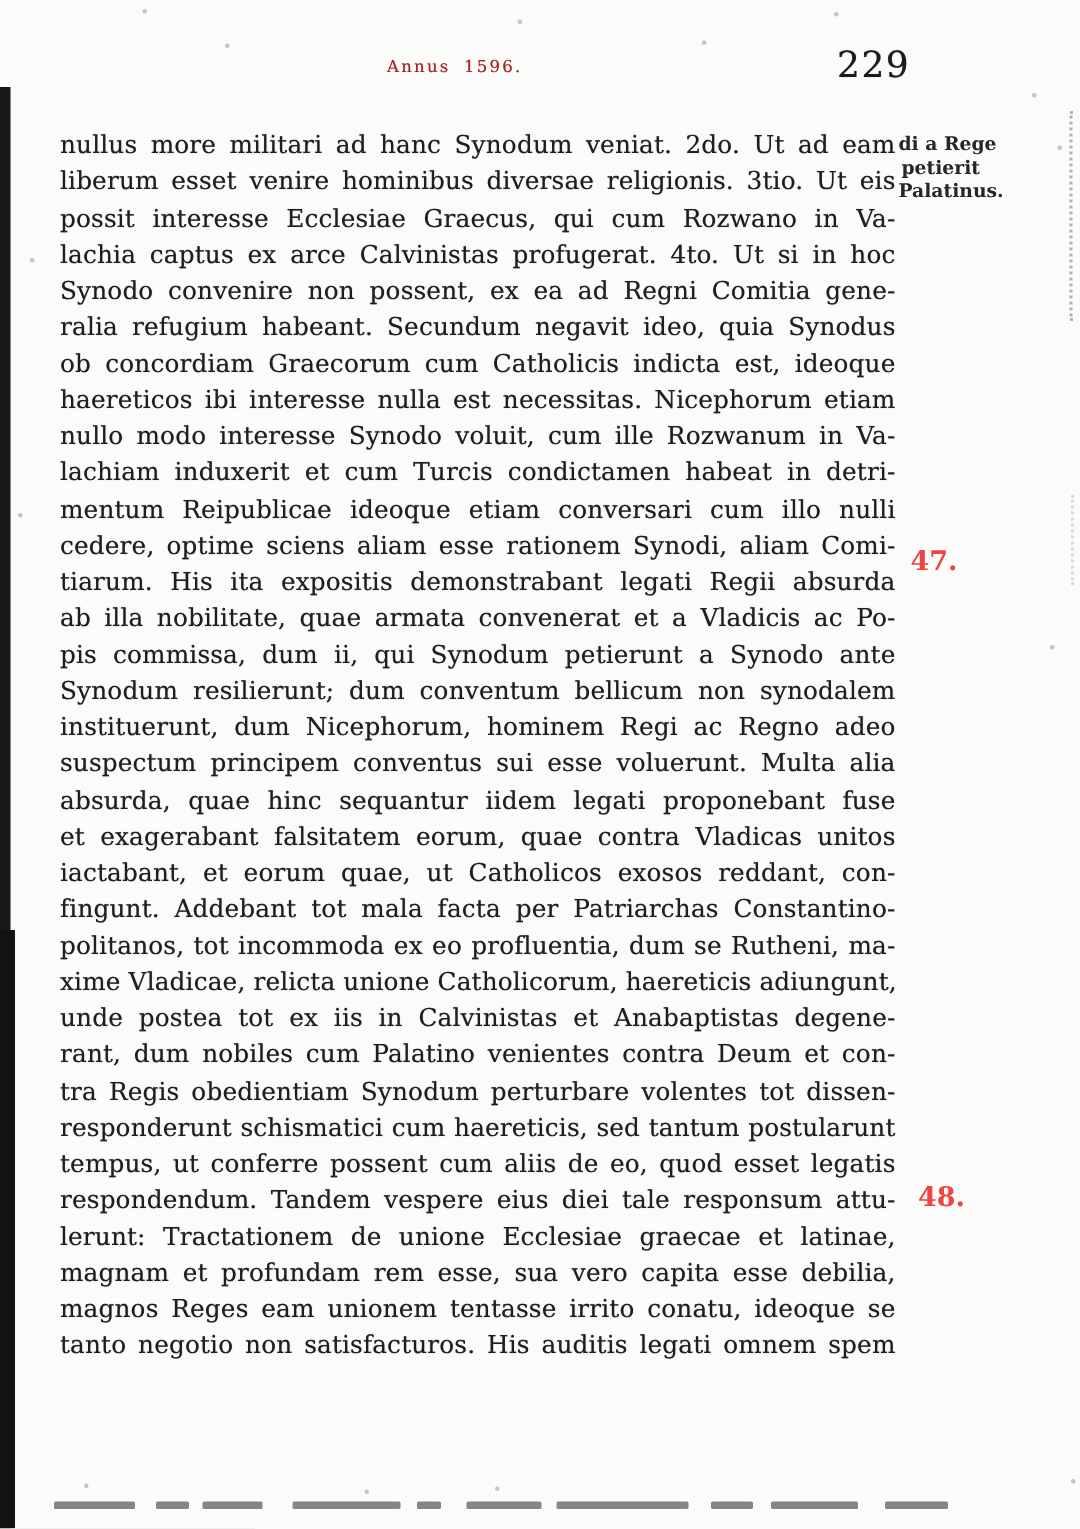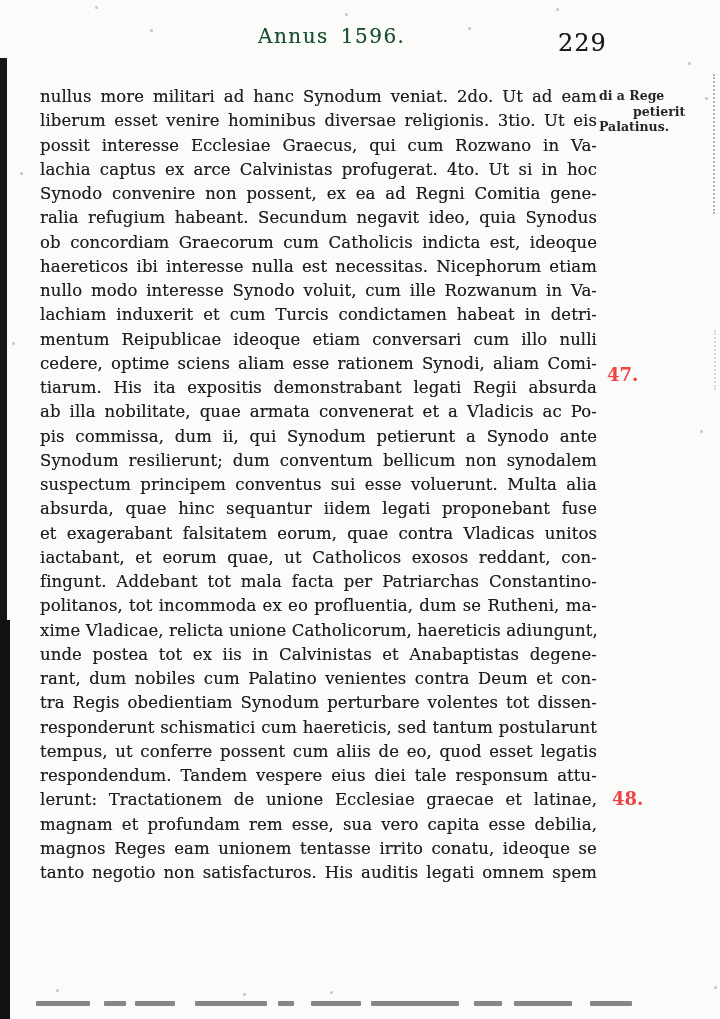--- a/index.html
+++ b/index.html
@@ -8,25 +8,25 @@
     width: 720px;
     height: 1019px;
     background: #fbfbf9;
     font-family: "DejaVu Serif", "Liberation Serif", serif;
     color: #1e1e1e;
     overflow: hidden;
     margin: 0 auto;
   }
   .header-title {
     position: absolute;
-    left: 258px; top: 24px;
-    font-size: 20px;
+    left: 258px; top: 38px;
+    font-size: 11px;
     letter-spacing: 1.5px;
     word-spacing: 4px;
-    color: #14532d;
+    color: #b91c1c;
     text-shadow: 0 0 0.5px rgba(0,0,0,.5);
   }
   .page-number {
     position: absolute;
     left: 558px; top: 29px;
     font-size: 24px;
     letter-spacing: 1px;
     color: #1b1b1b;
     text-shadow: 0 0 0.6px rgba(0,0,0,.55);
   }
@@ -47,21 +47,21 @@
   }
   .margin-note-top {
     position: absolute;
     left: 599px; top: 88px;
     width: 114px;
     font-size: 12.5px;
     line-height: 15.5px;
     font-weight: bold;
     color: #262626;
   }
-  .margin-note-top .mnl2 { margin-left: 34px; }
+  .margin-note-top .mnl2 { margin-left: 2px; }
   .margin-number {
     position: absolute;
     font-size: 18px;
     font-weight: bold;
     color: #ef4444;
     text-align: center;
   }
   .note-47 { left: 607px; top: 364px; }
   .note-48 { left: 612px; top: 788px; }
   .scan-edge-left {
@@ -136,20 +136,21 @@
       <div class="line">ob concordiam Graecorum cum Catholicis indicta est, ideoque</div>
       <div class="line">haereticos ibi interesse nulla est necessitas. Nicephorum etiam</div>
       <div class="line">nullo modo interesse Synodo voluit, cum ille Rozwanum in Va-</div>
       <div class="line">lachiam induxerit et cum Turcis condictamen habeat in detri-</div>
       <div class="line">mentum Reipublicae ideoque etiam conversari cum illo nulli</div>
       <div class="line">cedere, optime sciens aliam esse rationem Synodi, aliam Comi-</div>
       <div class="line">tiarum. His ita expositis demonstrabant legati Regii absurda</div>
       <div class="line">ab illa nobilitate, quae armata convenerat et a Vladicis ac Po-</div>
       <div class="line">pis commissa, dum ii, qui Synodum petierunt a Synodo ante</div>
       <div class="line">Synodum resilierunt; dum conventum bellicum non synodalem</div>
+      <div class="line">instituerunt, dum Nicephorum, hominem Regi ac Regno adeo</div>
       <div class="line">suspectum principem conventus sui esse voluerunt. Multa alia</div>
       <div class="line">absurda, quae hinc sequantur iidem legati proponebant fuse</div>
       <div class="line">et exagerabant falsitatem eorum, quae contra Vladicas unitos</div>
       <div class="line">iactabant, et eorum quae, ut Catholicos exosos reddant, con-</div>
       <div class="line">fingunt. Addebant tot mala facta per Patriarchas Constantino-</div>
       <div class="line">politanos, tot incommoda ex eo profluentia, dum se Rutheni, ma-</div>
       <div class="line">xime Vladicae, relicta unione Catholicorum, haereticis adiungunt,</div>
       <div class="line">unde postea tot ex iis in Calvinistas et Anabaptistas degene-</div>
       <div class="line">rant, dum nobiles cum Palatino venientes contra Deum et con-</div>
       <div class="line">tra Regis obedientiam Synodum perturbare volentes tot dissen-</div>

